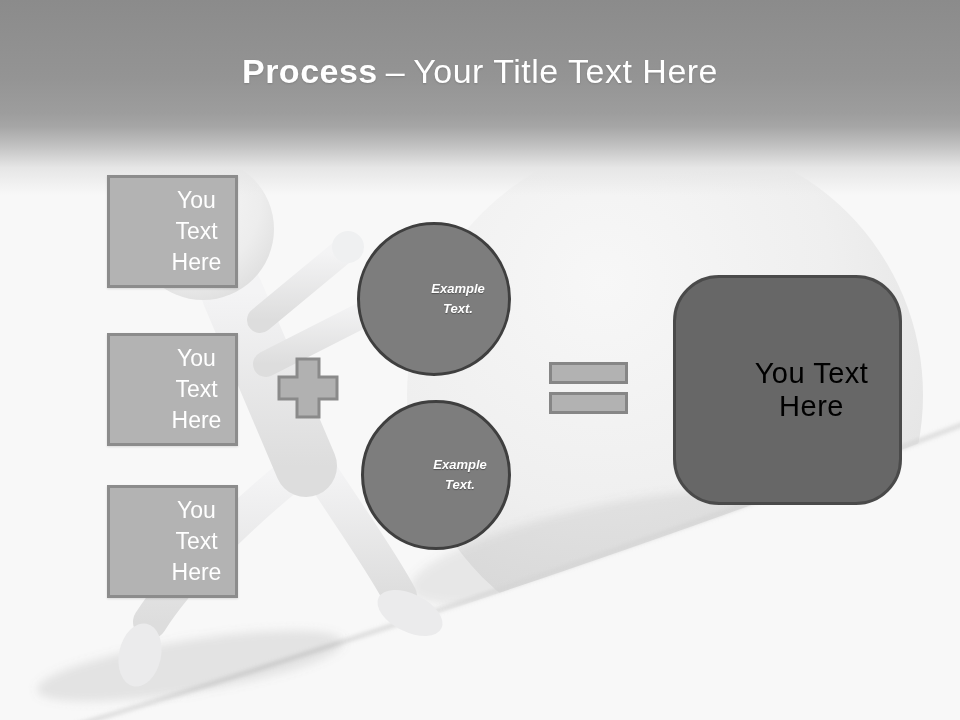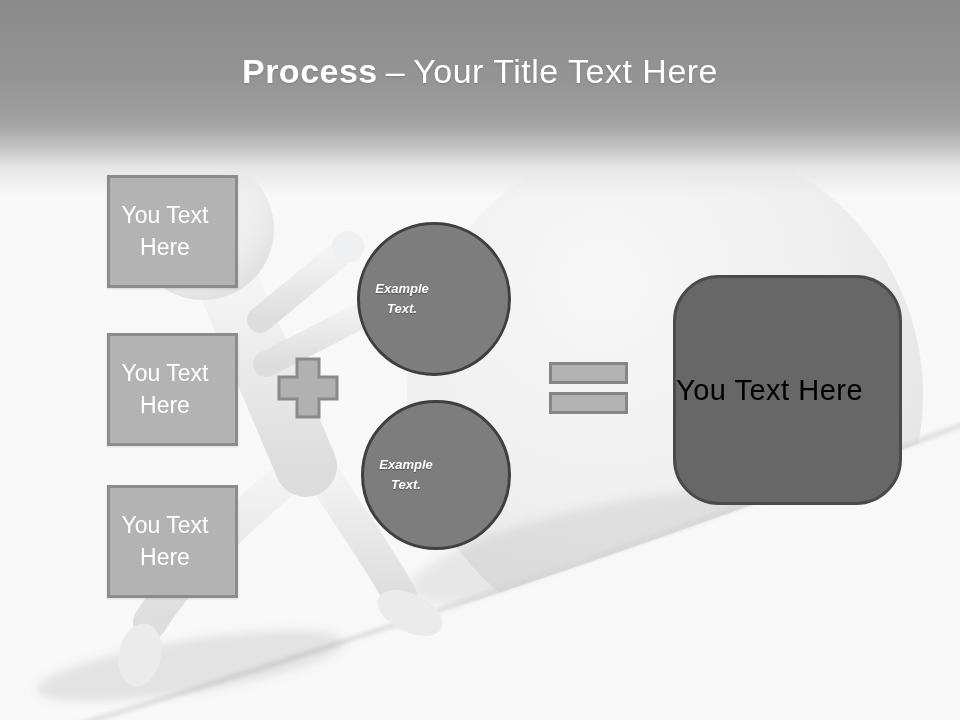--- a/index.html
+++ b/index.html
@@ -20,21 +20,21 @@
     position:absolute;left:0;top:52px;width:960px;z-index:4;
     text-align:center;color:#ffffff;font-size:34px;letter-spacing:.5px;
     text-shadow:0 1px 2px rgba(0,0,0,.15);
   }
   .title .t-bold{font-weight:bold;}
   .title .t-sep{margin:0 8px;}
   
   .art{position:absolute;left:0;top:0;z-index:1;}
   
   .ph{position:absolute;z-index:5;box-sizing:border-box;display:flex;
-      align-items:center;text-align:center;}
+      align-items:center;justify-content:center;text-align:center;padding-left:48px;}
   .ybox{
     width:131px;height:113px;left:107px;
     background:#b3b3b3;border:3px solid #8c8c8c;
     color:#ffffff;font-size:23px;line-height:1.35;
     box-shadow:0 1px 2px rgba(0,0,0,.12);
   }
   .ybox.b1{top:175px;} .ybox.b2{top:333px;} .ybox.b3{top:485px;}
   .ybox .lbl{width:110px;}
   .plus-wrap{left:277px;top:357px;width:62px;height:62px;z-index:5;position:absolute;}
   .eq-wrap{left:549px;top:362px;width:79px;z-index:5;position:absolute;}

